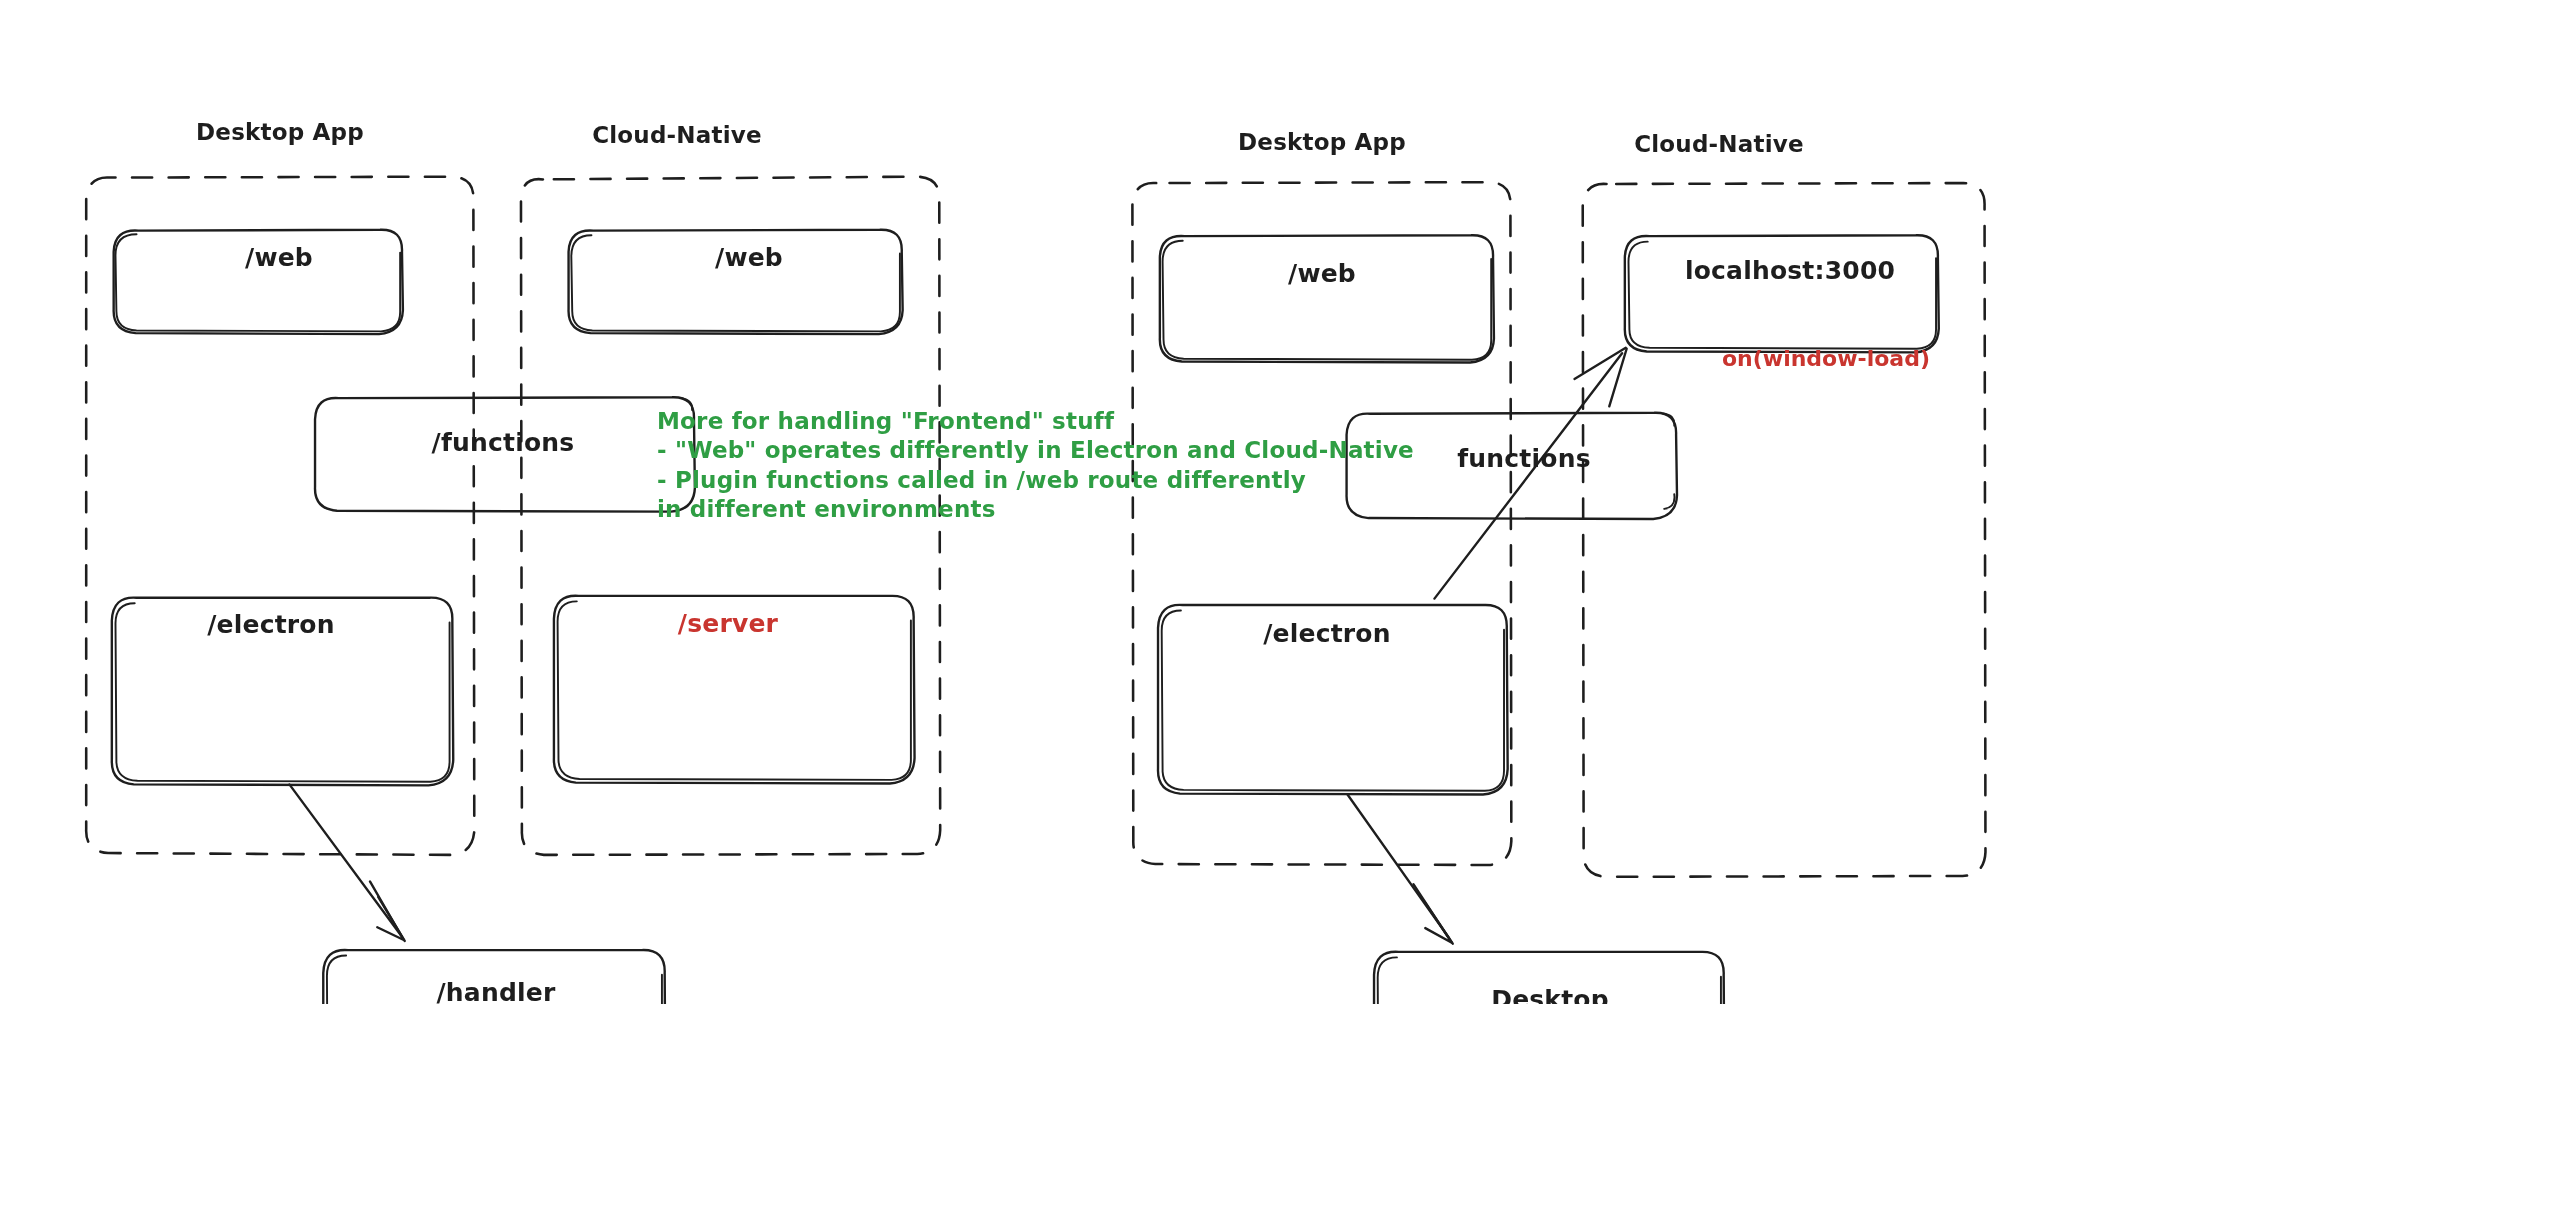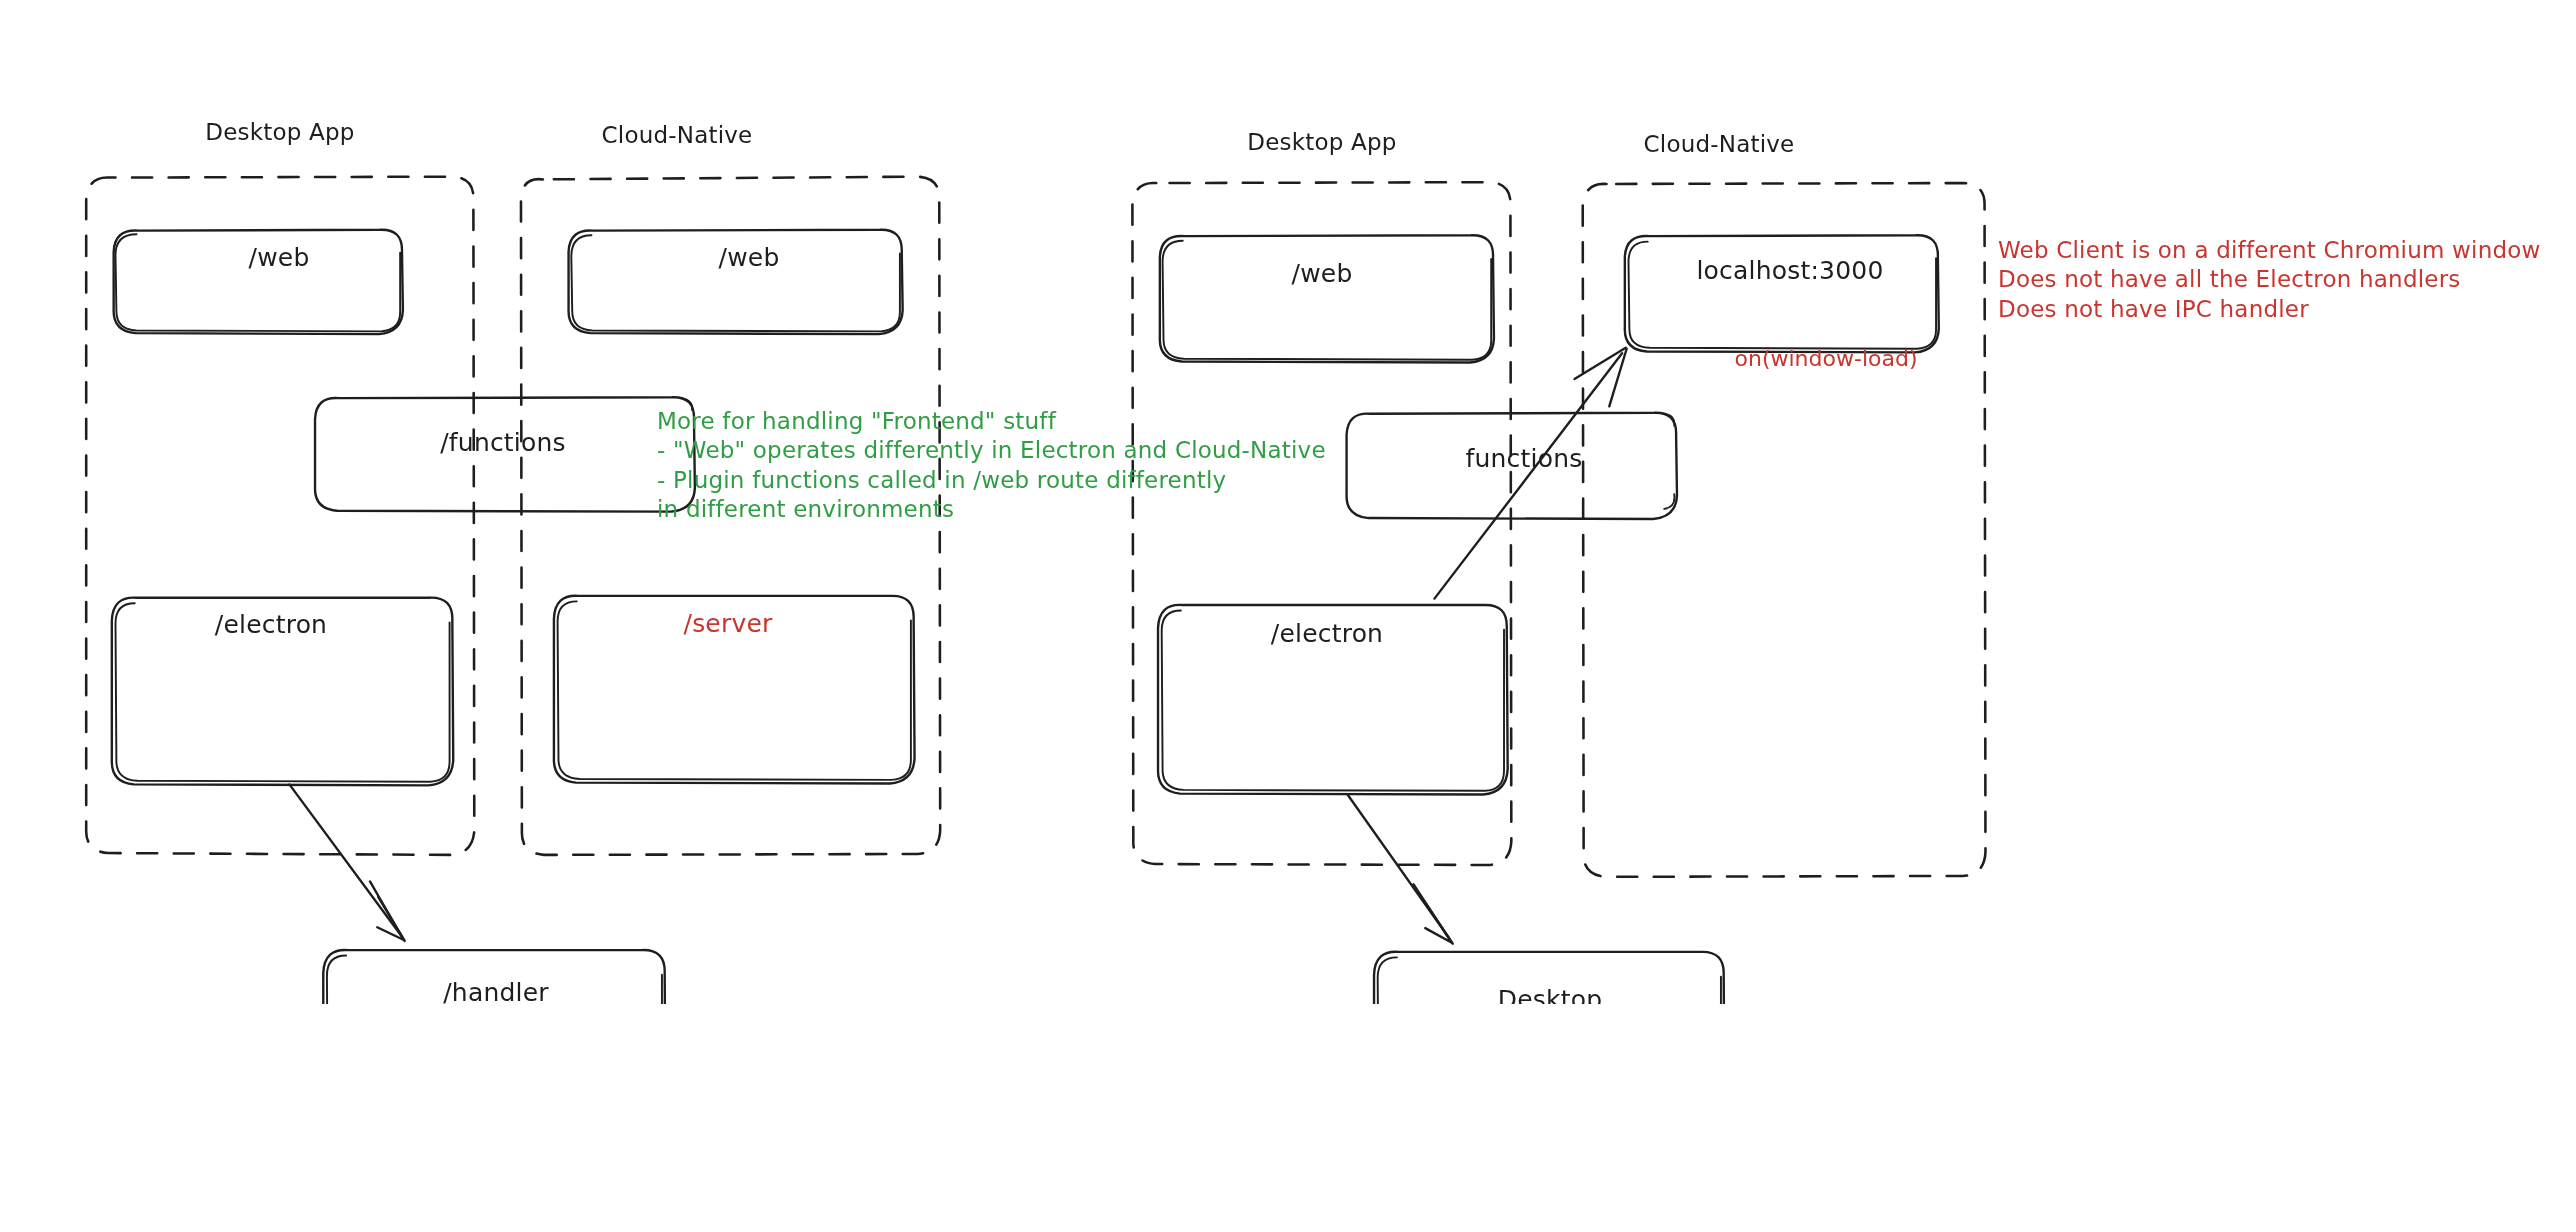--- a/index.html
+++ b/index.html
@@ -8,20 +8,21 @@
     padding: 0;
     background: #ffffff;
   }
   #canvas {
     position: relative;
     width: 2576px;
     height: 1004px;
     background: #ffffff;
     overflow: hidden;
     font-family: "DejaVu Sans", sans-serif;
+    font-weight: bold;
   }
   #sketch {
     position: absolute;
     inset: 0;
     width: 2576px;
     height: 1232px;
   }
   
   .node-label,
   .group-label,
@@ -266,18 +267,15 @@
   <div class="node-label" style="left:1782px; top:256px;margin-left:8px;">localhost:3000</div>
 
   <div class="sub-label" style="left:1826px; top:306px;">on(window-load)</div>
 
   <div class="node-label" style="left:1524px; top:444px;">functions</div>
 
   <div class="node-label" style="left:1327px; top:619px;">/electron</div>
 
   <div class="node-label" style="left:1550px; top:985px;">Desktop</div>
 
-  <div class="note red" style="left:1998px; top:236px;">Web Client is on a different Chromium window
-Does not have all the Electron handlers
-Does not have IPC handler</div>
 
 </div>
 
 
 </body></html>

